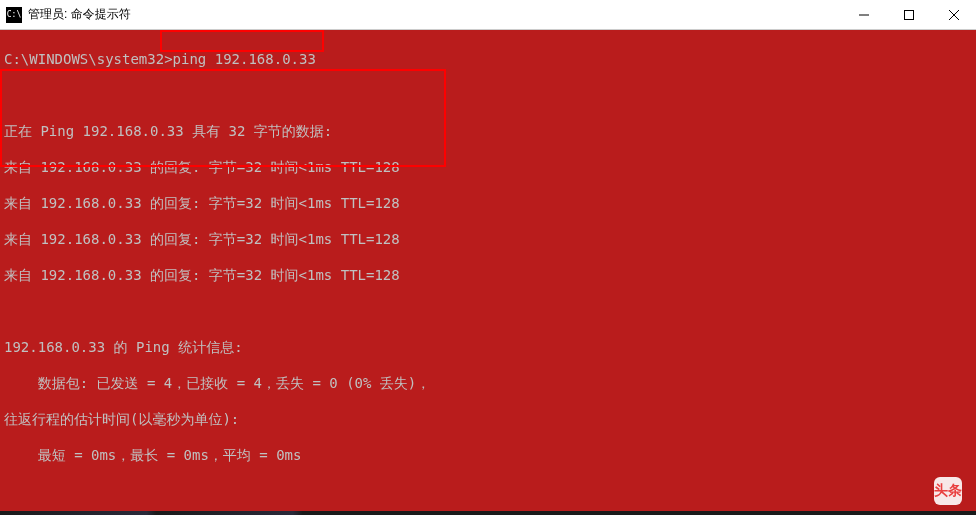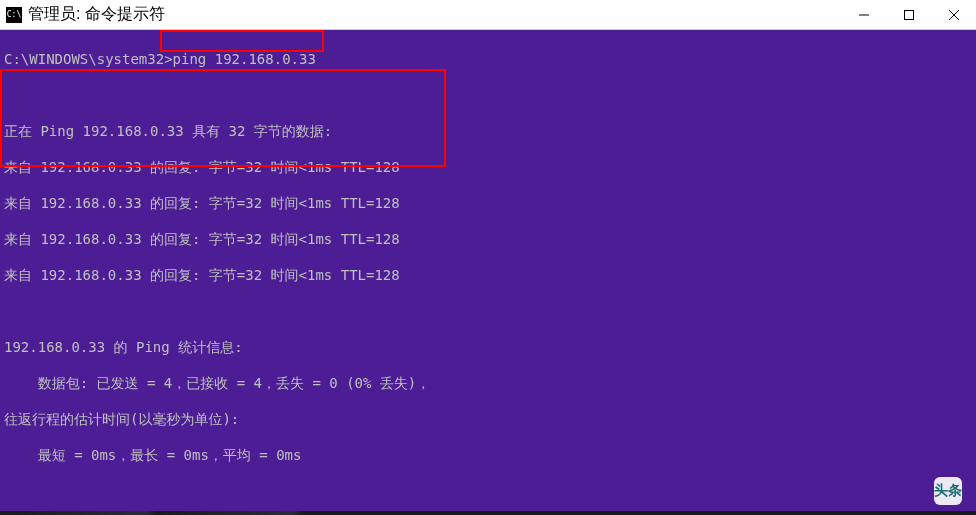--- a/index.html
+++ b/index.html
@@ -30,40 +30,40 @@
       height: 16px;
       background: #000;
       display: flex;
       align-items: center;
       justify-content: center;
       color: #fff;
       font-size: 8px;
       font-family: monospace;
     }
     .title-text {
-      font-size: 16px;
+      font-size: 12px;
       color: #000;
       text-align: center;
     }
     .window-controls {
       display: flex;
       height: 100%;
     }
     .win-btn {
       width: 45px;
       height: 100%;
       display: flex;
       align-items: center;
       justify-content: center;
       color: #000;
       cursor: pointer;
     }
     .win-btn svg { width: 10px; height: 10px; }
     .terminal {
-      background: #4c1d95;
+      background: #b91c1c;
       color: #c0c0c0;
       font-family: "NSimSun", "SimSun", Consolas, monospace;
       font-size: 14px;
       line-height: 18px;
       padding: 2px 0 0 4px;
       white-space: pre;
       position: relative;
       height: calc(100% - 30px);
     }
     .hl-box1 {
@@ -83,21 +83,21 @@
       color: #fff;
       font-size: 22px;
       font-weight: 500;
       opacity: 0.9;
     }
     .wm-logo {
       width: 28px;
       height: 28px;
       border-radius: 6px;
       background: #fff;
-      color: #0f766e;
+      color: #ef4444;
       display: flex;
       align-items: center;
       justify-content: center;
       font-size: 14px;
       font-weight: bold;
     }
     .taskbar-edge {
       position: absolute;
       left: 0; right: 0; bottom: 0;
       height: 4px;

